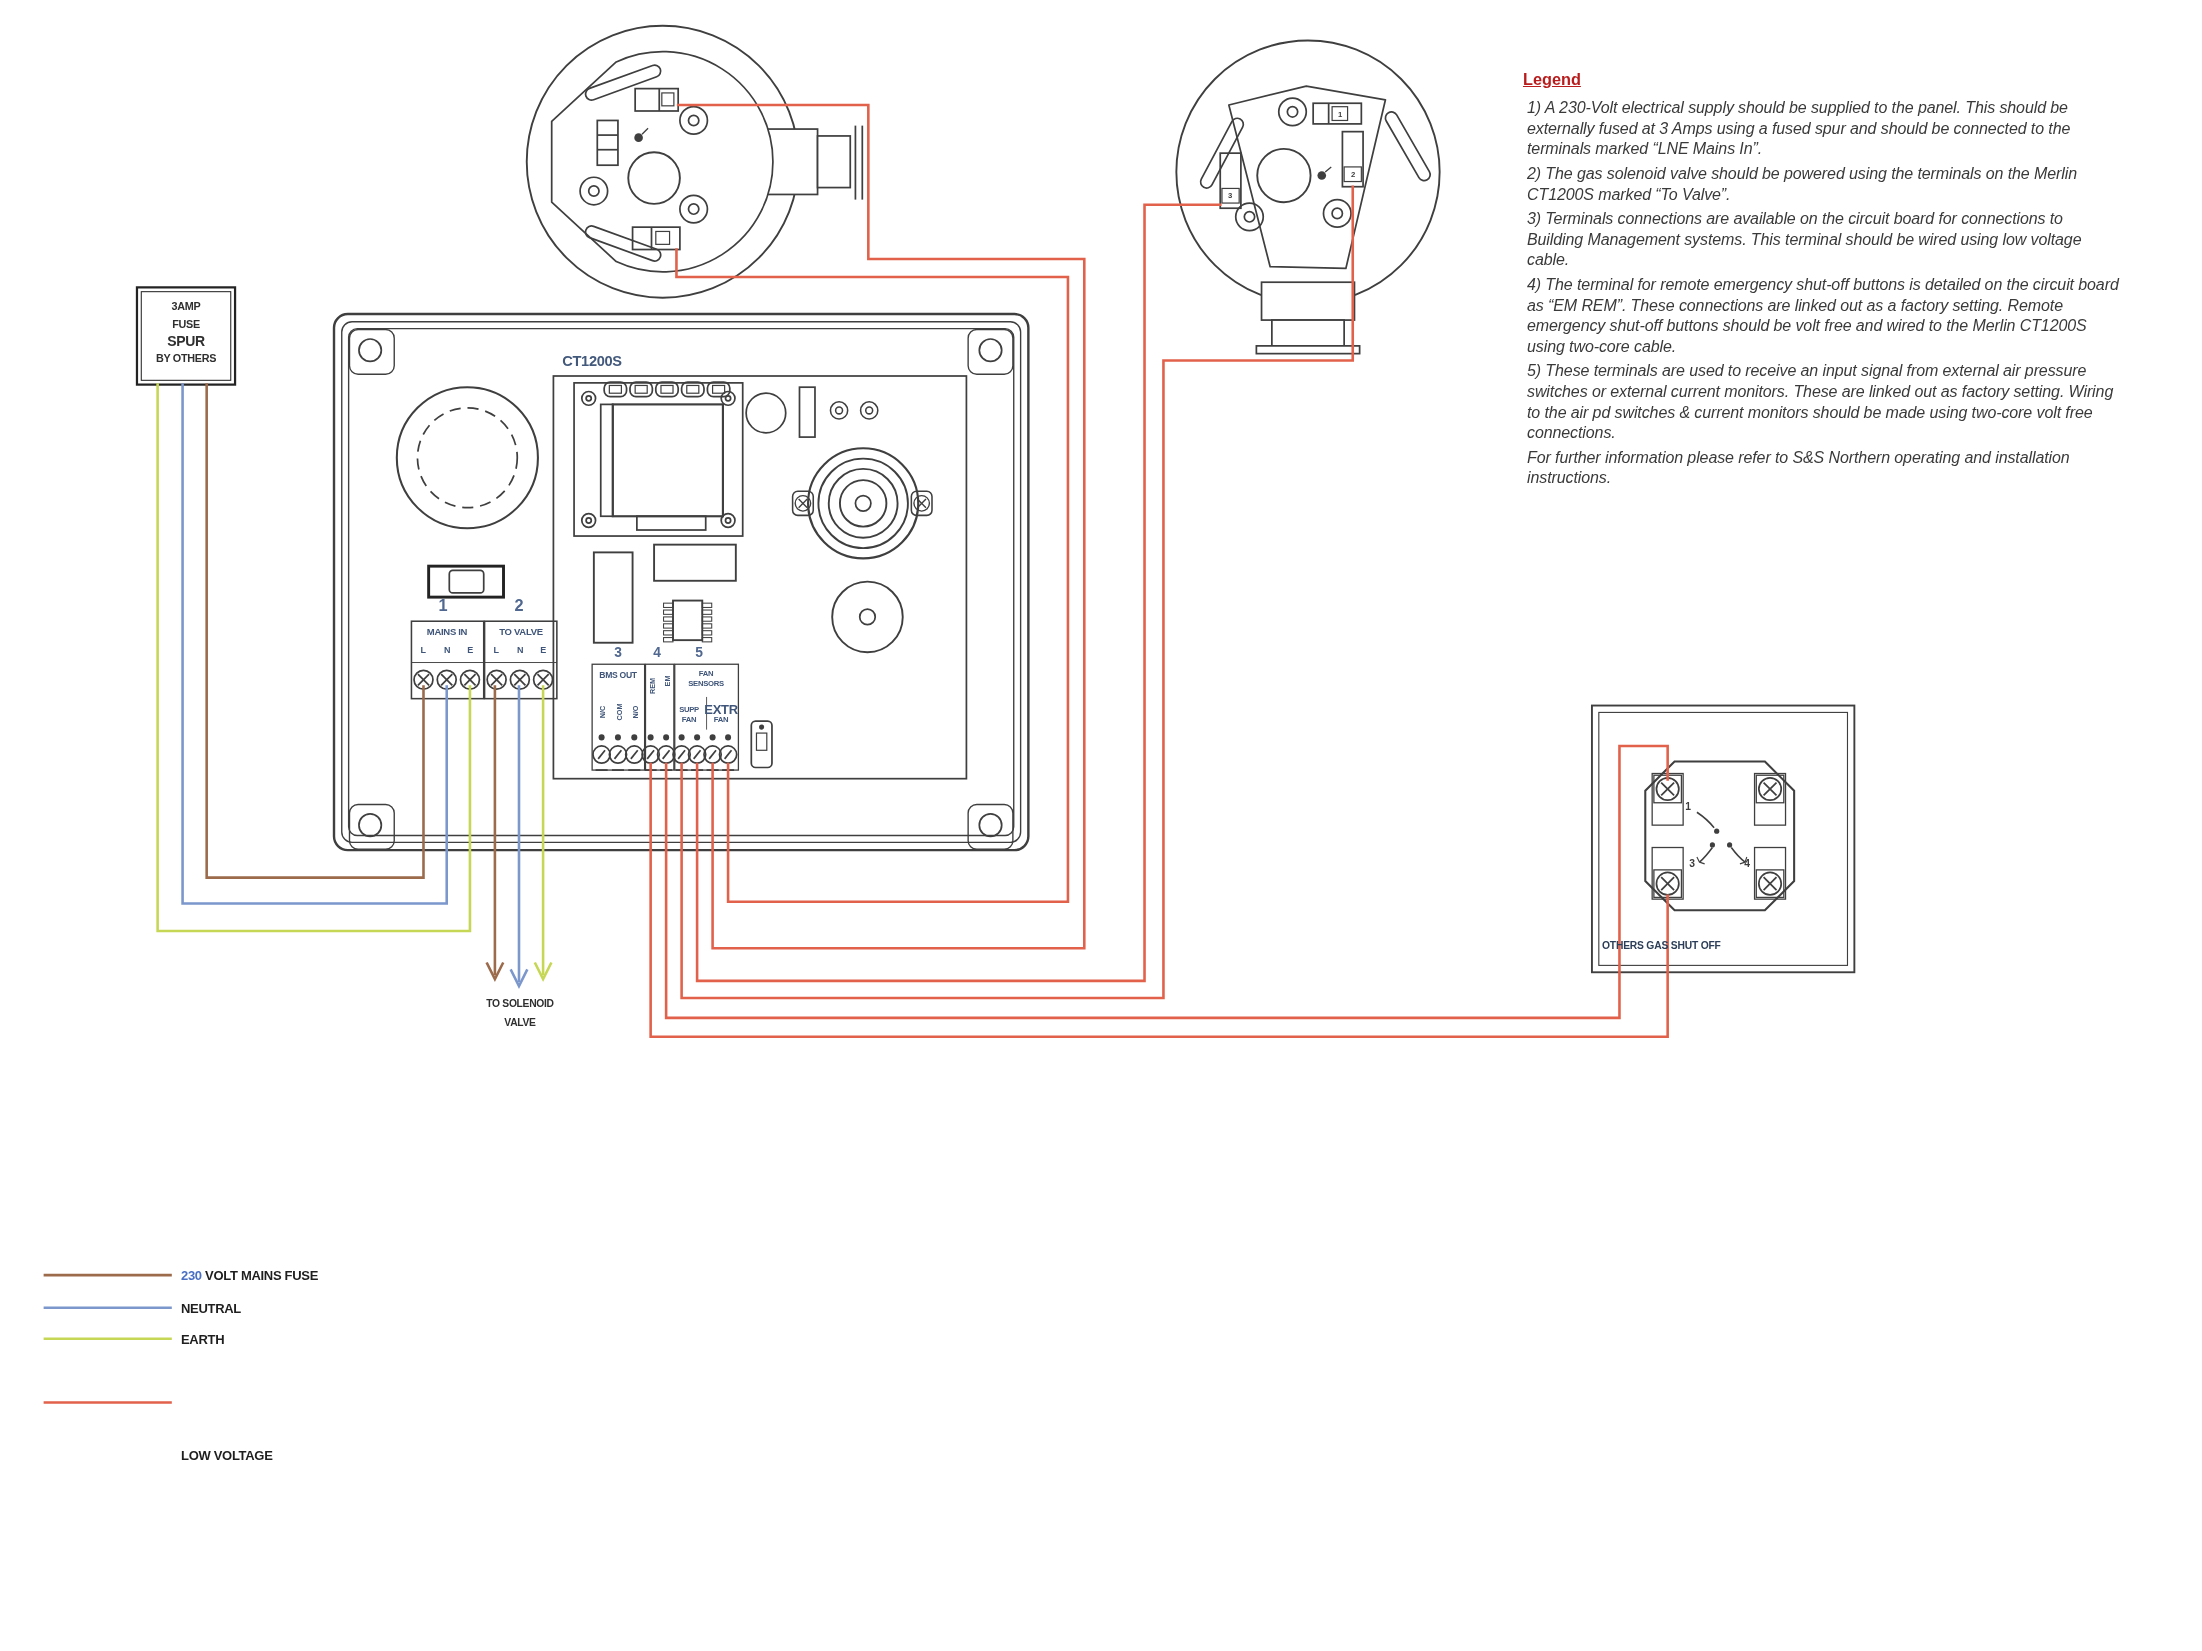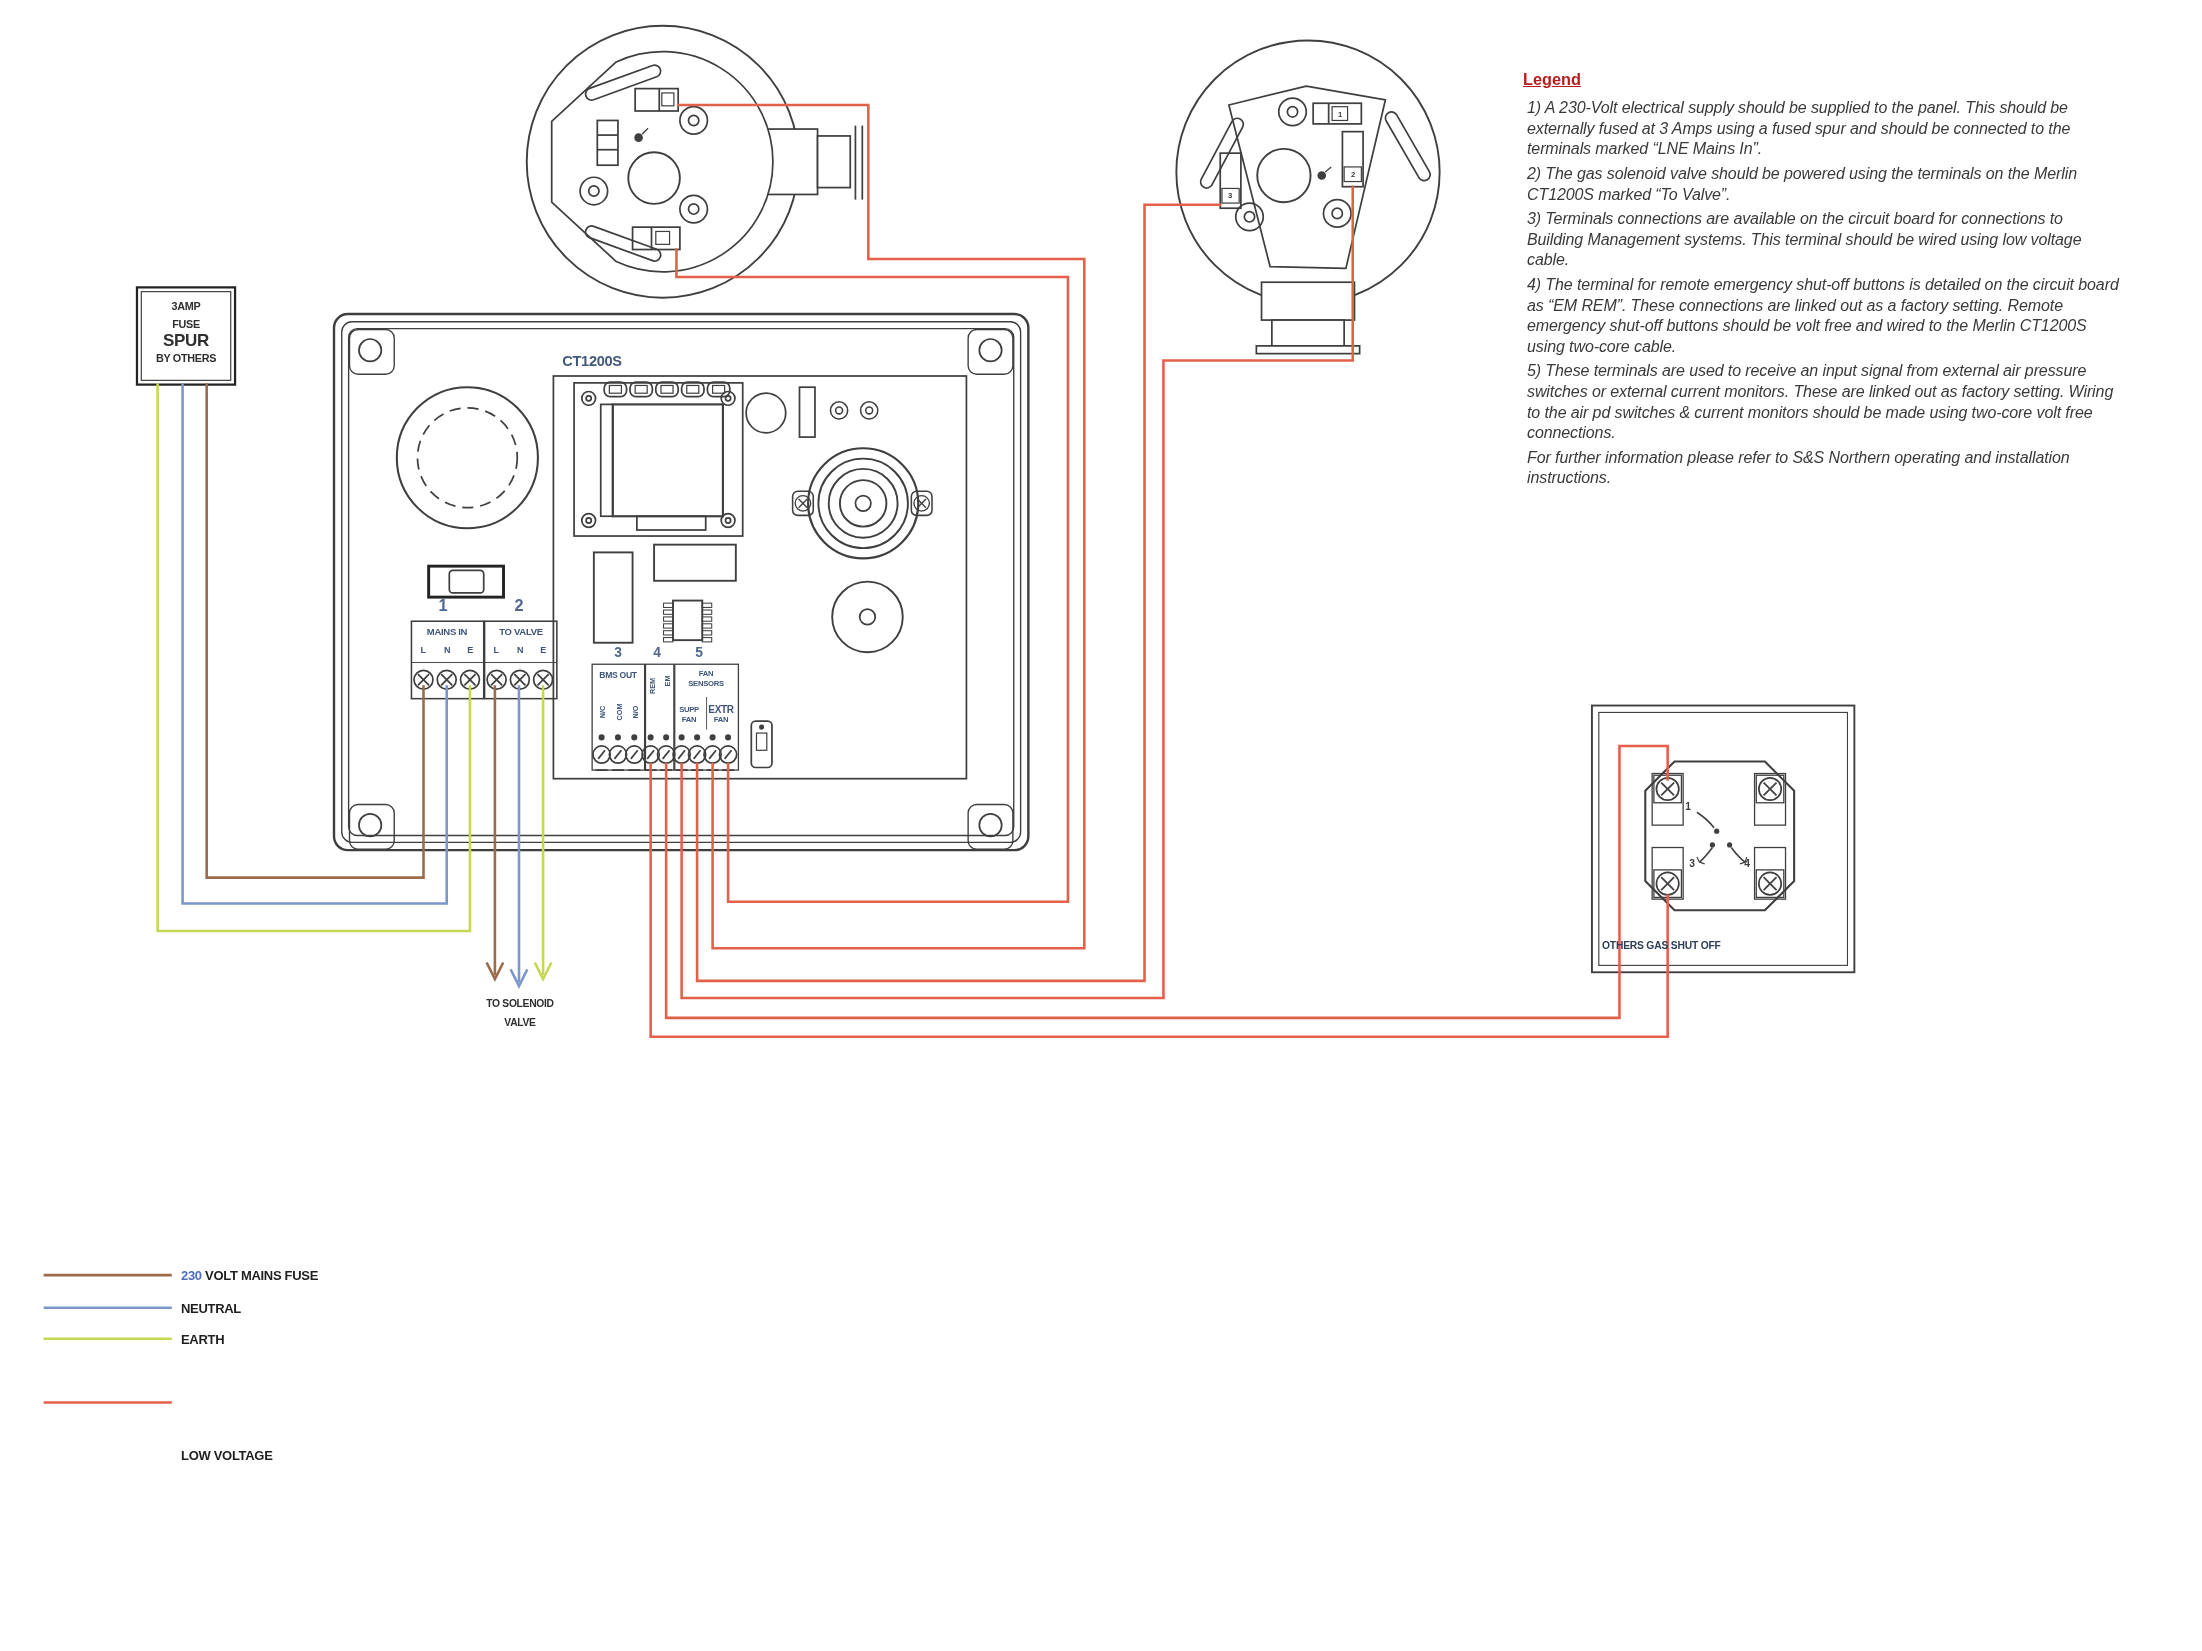--- a/index.html
+++ b/index.html
@@ -355,21 +355,21 @@
   <g class="w" stroke-width="3">
     <line class="w-live" x1="52" y1="1482" x2="198" y2="1482"></line>
     <line class="w-neutral" x1="52" y1="1520" x2="198" y2="1520"></line>
     <line class="w-earth" x1="52" y1="1556" x2="198" y2="1556"></line>
     <line class="w-lv" x1="52" y1="1630" x2="198" y2="1630"></line>
   </g>
 </svg>
 
 <div class="lbl cad" style="left:186px;top:306px;font-size:10.8px">3AMP</div>
 <div class="lbl cad" style="left:186px;top:324px;font-size:10.8px">FUSE</div>
-<div class="lbl cad" style="left:186px;top:341px;font-size:17px">SPUR</div>
+<div class="lbl cad" style="left:186px;top:341px;font-size:14px">SPUR</div>
 <div class="lbl cad" style="left:186px;top:358px;font-size:10.8px">BY OTHERS</div>
 
 <div class="lbl" style="left:592px;top:361px;font-size:14.6px;color:#43597c">CT1200S</div>
 
 <div class="lbl num" style="left:443px;top:605px">1</div>
 <div class="lbl num" style="left:519px;top:605px">2</div>
 
 <div class="lbl" style="left:447px;top:631px;font-size:9.5px">MAINS IN</div>
 <div class="lbl" style="left:423px;top:650px;font-size:9px">L</div>
 <div class="lbl" style="left:447px;top:650px;font-size:9px">N</div>
@@ -387,21 +387,21 @@
 <div class="lbl" style="left:618px;top:675px;font-size:8.6px">BMS OUT</div>
 <div class="rot" style="left:602px;top:712px;font-size:7.3px">N/C</div>
 <div class="rot" style="left:619px;top:712px;font-size:7.3px">COM</div>
 <div class="rot" style="left:635px;top:712px;font-size:7.3px">N/O</div>
 <div class="rot" style="left:652px;top:686px;font-size:7.3px">REM</div>
 <div class="rot" style="left:667px;top:681px;font-size:7.3px">EM</div>
 <div class="lbl" style="left:706px;top:673px;font-size:7.7px">FAN</div>
 <div class="lbl" style="left:706px;top:683px;font-size:7.7px">SENSORS</div>
 <div class="lbl" style="left:689px;top:709px;font-size:7.7px">SUPP</div>
 <div class="lbl" style="left:689px;top:719px;font-size:7.7px">FAN</div>
-<div class="lbl" style="left:721px;top:709px;font-size:10px">EXTR</div>
+<div class="lbl" style="left:721px;top:709px;font-size:13px">EXTR</div>
 <div class="lbl" style="left:721px;top:719px;font-size:7.7px">FAN</div>
 
 <div class="lbl cad" style="left:520px;top:1003px;font-size:10.3px">TO SOLENOID</div>
 <div class="lbl cad" style="left:520px;top:1022px;font-size:10.3px">VALVE</div>
 
 <div class="lbl tiny" style="left:1340px;top:114px">1</div>
 <div class="lbl tiny" style="left:1353px;top:174px">2</div>
 <div class="lbl tiny" style="left:1230px;top:195px">3</div>
 
 <div class="lbl smnum" style="left:1688px;top:806px">1</div>

